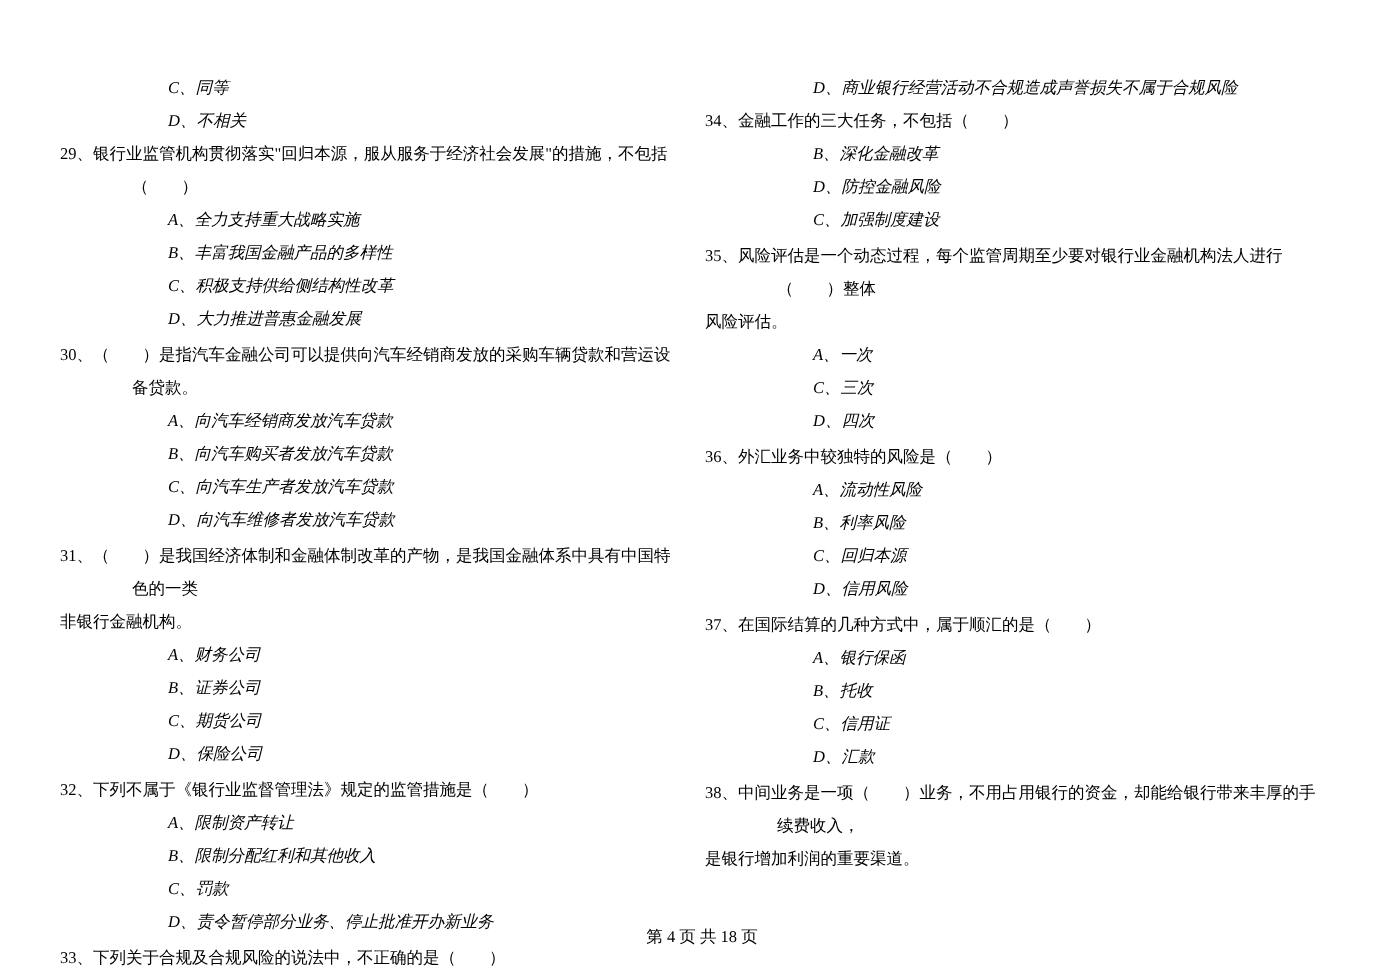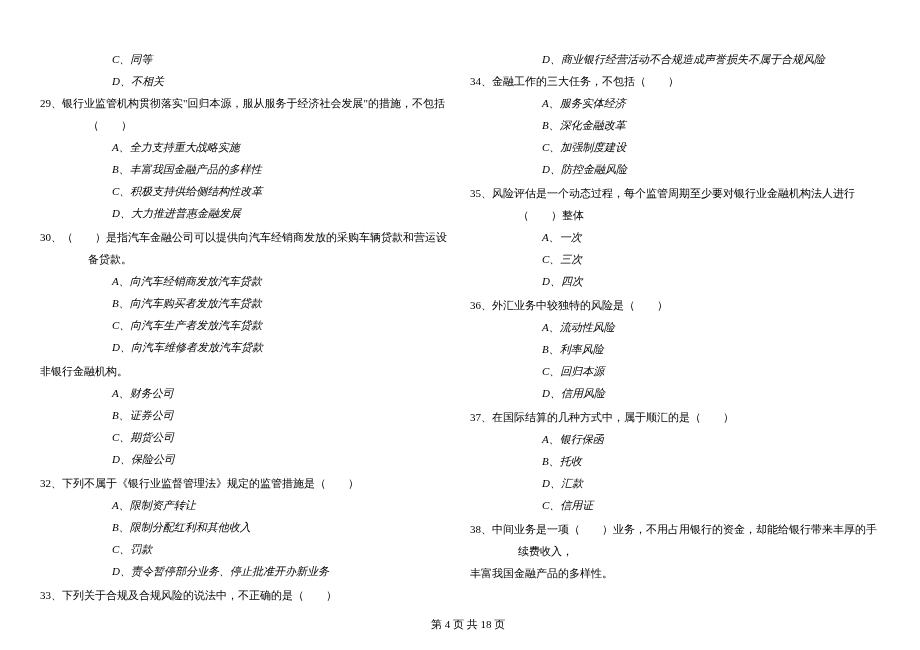--- a/index.html
+++ b/index.html
@@ -65,20 +65,21 @@
 
     <div class="question">
       <div class="q-text"><span>30、</span><span>（　　）是指汽车金融公司可以提供向汽车经销商发放的采购车辆贷款和营运设备贷款。</span></div>
       <div class="option">A、向汽车经销商发放汽车贷款</div>
       <div class="option">B、向汽车购买者发放汽车贷款</div>
       <div class="option">C、向汽车生产者发放汽车贷款</div>
       <div class="option">D、向汽车维修者发放汽车贷款</div>
     </div>
 
     <div class="question">
+      <div class="q-text"><span>31、</span><span>（　　）是我国经济体制和金融体制改革的产物，是我国金融体系中具有中国特色的一类</span></div>
       <div class="q-nocontinue">非银行金融机构。</div>
       <div class="option">A、财务公司</div>
       <div class="option">B、证券公司</div>
       <div class="option">C、期货公司</div>
       <div class="option">D、保险公司</div>
     </div>
 
     <div class="question">
       <div class="q-text"><span>32、</span><span>下列不属于《银行业监督管理法》规定的监管措施是（　　）</span></div>
       <div class="option">A、限制资产转让</div>
@@ -91,50 +92,50 @@
       <div class="q-text"><span>33、</span><span>下列关于合规及合规风险的说法中，不正确的是（　　）</span></div>
 
     </div>
   </div>
 
   <div class="column">
     <div class="option">D、商业银行经营活动不合规造成声誉损失不属于合规风险</div>
 
     <div class="question">
       <div class="q-text"><span>34、</span><span>金融工作的三大任务，不包括（　　）</span></div>
-      <div class="option">A、服务实体经济</div>
       <div class="option">B、深化金融改革</div>
+      <div class="option">D、防控金融风险</div>
       <div class="option">C、加强制度建设</div>
-      <div class="option">D、防控金融风险</div>
     </div>
 
     <div class="question">
       <div class="q-text"><span>35、</span><span>风险评估是一个动态过程，每个监管周期至少要对银行业金融机构法人进行（　　）整体</span></div>
+      <div class="q-nocontinue">风险评估。</div>
       <div class="option">A、一次</div>
       <div class="option">C、三次</div>
       <div class="option">D、四次</div>
     </div>
 
     <div class="question">
       <div class="q-text"><span>36、</span><span>外汇业务中较独特的风险是（　　）</span></div>
       <div class="option">A、流动性风险</div>
       <div class="option">B、利率风险</div>
       <div class="option">C、回归本源</div>
       <div class="option">D、信用风险</div>
     </div>
 
     <div class="question">
       <div class="q-text"><span>37、</span><span>在国际结算的几种方式中，属于顺汇的是（　　）</span></div>
       <div class="option">A、银行保函</div>
       <div class="option">B、托收</div>
+      <div class="option">C、信用证</div>
       <div class="option">D、汇款</div>
-      <div class="option">C、信用证</div>
     </div>
 
     <div class="question">
       <div class="q-text"><span>38、</span><span>中间业务是一项（　　）业务，不用占用银行的资金，却能给银行带来丰厚的手续费收入，</span></div>
-      <div class="q-nocontinue">丰富我国金融产品的多样性。</div>
+      <div class="q-nocontinue">是银行增加利润的重要渠道。</div>
 
     </div>
   </div>
 </div>
 
 <div class="footer">第 4 页 共 18 页</div>
 
 </body></html>

